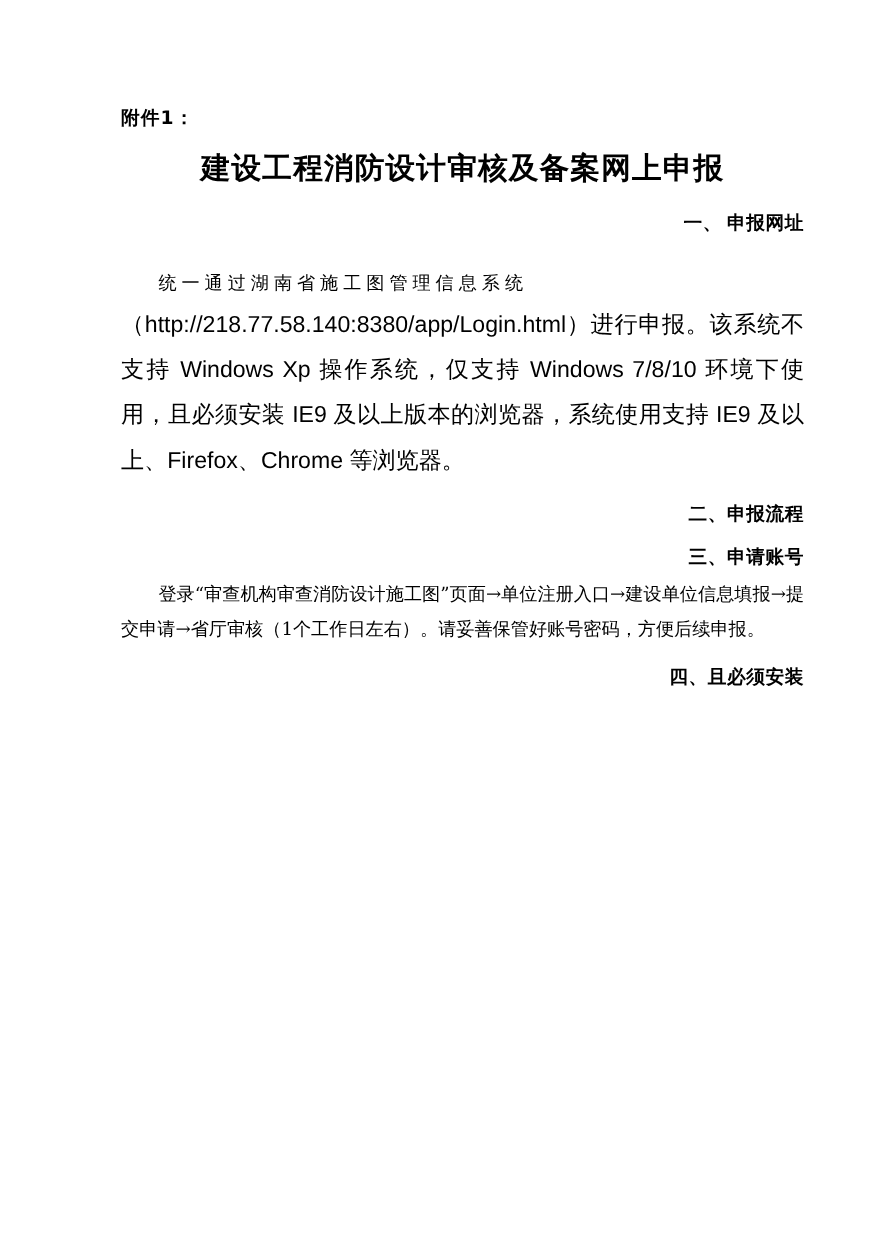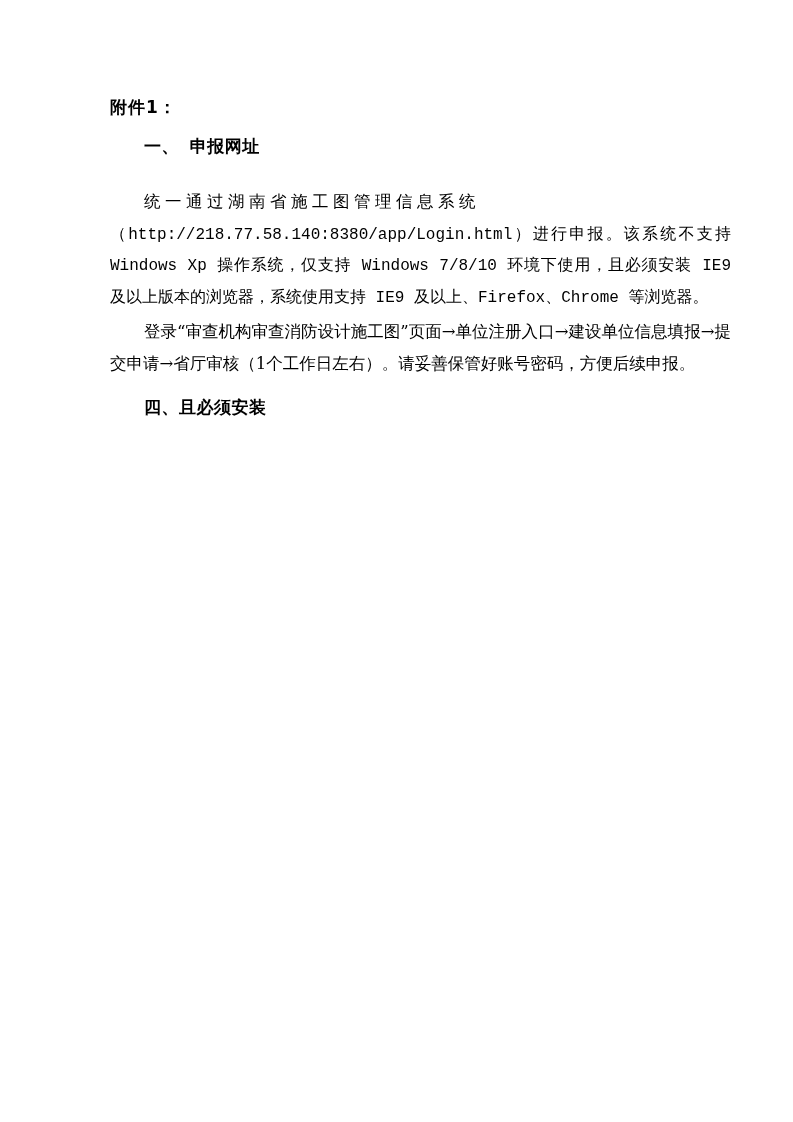--- a/index.html
+++ b/index.html
@@ -34,57 +34,61 @@
     font-size: 27px;
     text-align: center;
     line-height: 1.55;
     letter-spacing: 1px;
     margin: 8px 0 10px 0;
   }
   .doc-title .line2 {
     display: block;
   }
   .section-heading {
-    font-family: Liberation Mono, monospace;
+    font-family: Liberation Serif, serif;
     font-weight: bold;
     font-size: 17px;
     letter-spacing: 0.5px;
     margin: 16px 0 6px 0;
     text-indent: 34px;
+    text-align: right;
   }
   .para {
     font-size: 16.5px;
     line-height: 1.95;
     text-indent: 34px;
     margin: 0 0 2px 0;
     text-align: justify;
     text-justify: inter-ideograph;
   }
   .mono-inline {
-    font-family: Liberation Mono, monospace;
-    font-size: 16px;
+    font-family: Liberation Sans, sans-serif;
+    font-size: 21px;
   }
   .wide-space {
     letter-spacing: 4.5px;
     word-spacing: 2px;
     margin-top: 28px;
   }
 </style>
 </head>
 <body>
 
 <div class="page">
 
   <div class="attachment-label">附件1：</div>
 
   <div class="doc-title">
+    <span>建设工程消防设计审核及备案网上申报</span>
   </div>
 
   <div class="section-heading">一、 申报网址</div>
   <p class="para wide-space">统一通过湖南省施工图管理信息系统</p>
   <p class="para mono-inline" style="text-indent:0;">（http://218.77.58.140:8380/app/Login.html）进行申报。该系统不支持 Windows Xp 操作系统，仅支持 Windows 7/8/10 环境下使用，且必须安装 IE9 及以上版本的浏览器，系统使用支持 IE9 及以上、Firefox、Chrome 等浏览器。</p>
 
+  <div class="section-heading">二、申报流程</div>
 
+  <div class="section-heading">三、申请账号</div>
   <p class="para">登录“审查机构审查消防设计施工图”页面→单位注册入口→建设单位信息填报→提交申请→省厅审核（1个工作日左右）。请妥善保管好账号密码，方便后续申报。</p>
 
   <div class="section-heading">四、且必须安装</div>
 
 </div>
 
 </body></html>

